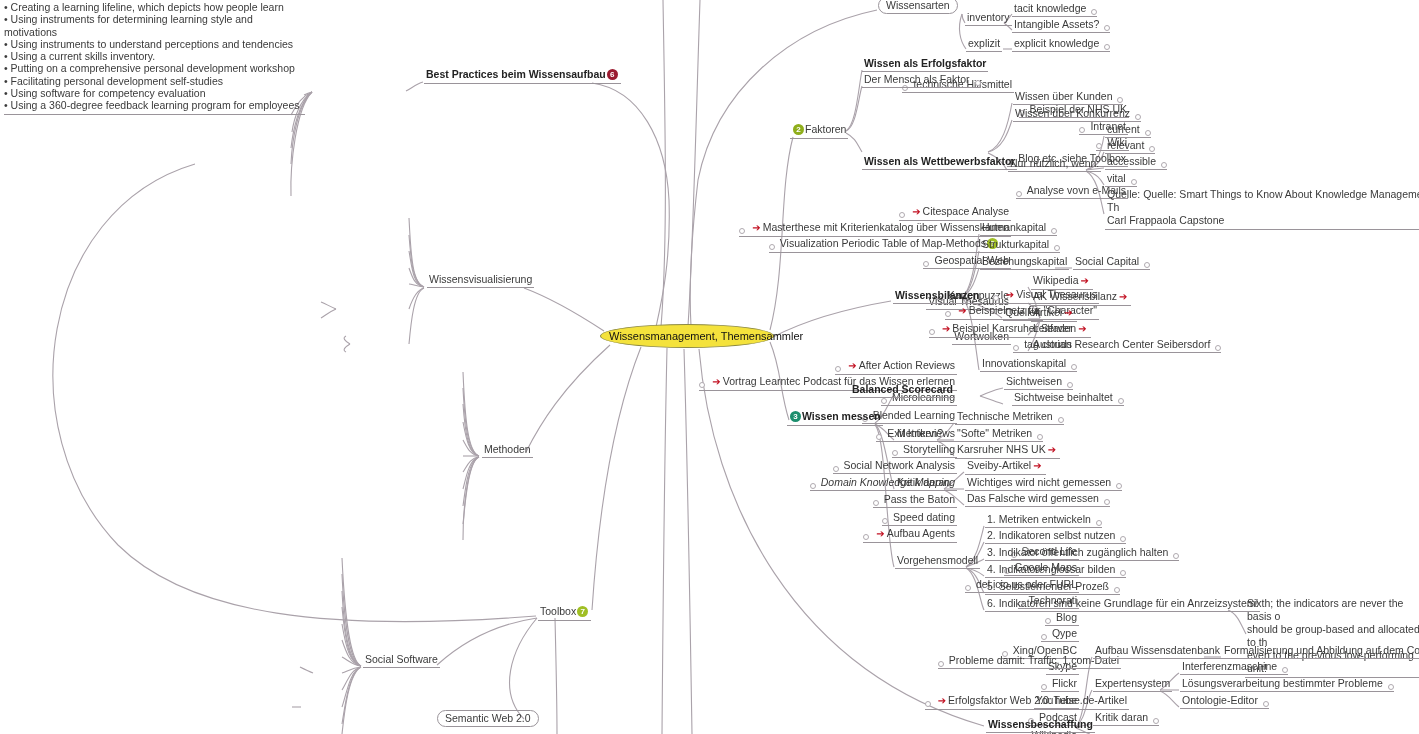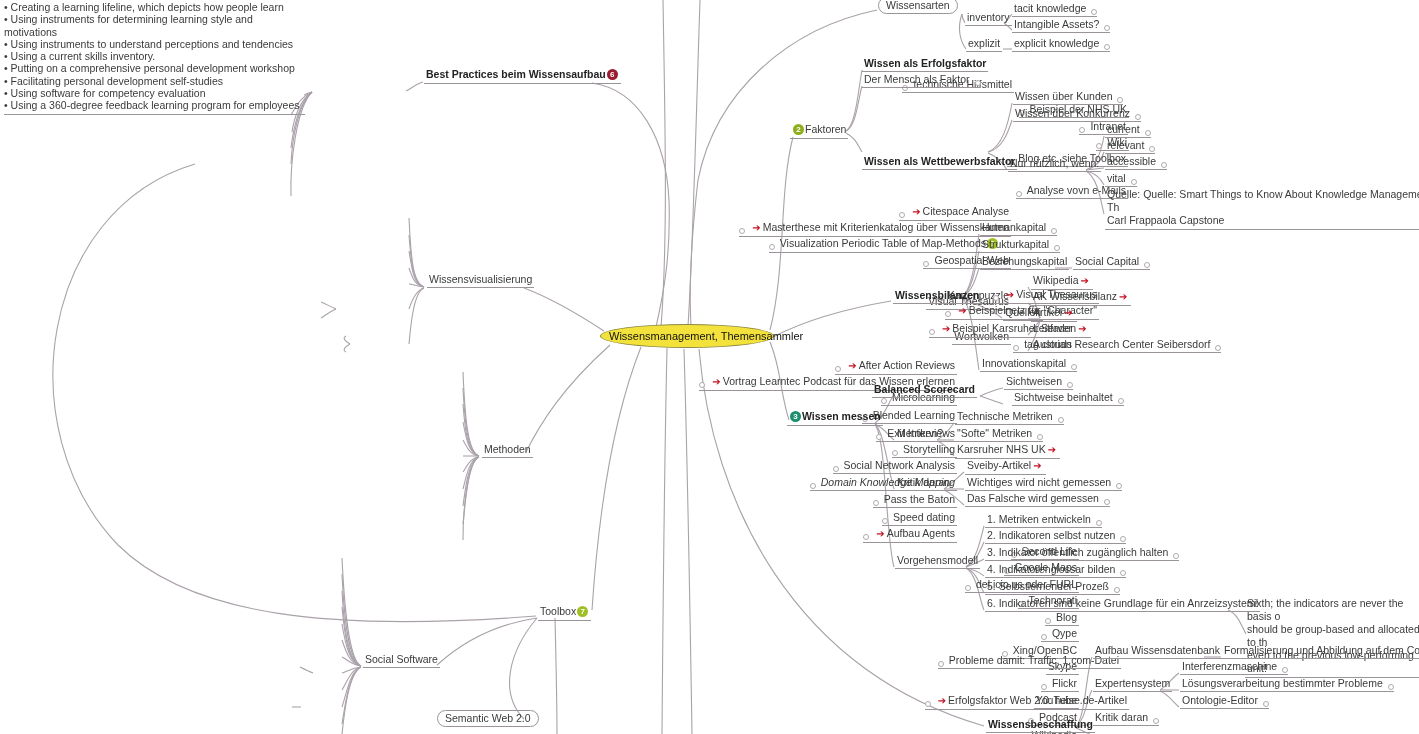--- a/index.html
+++ b/index.html
@@ -230,21 +230,21 @@
       <div class="node " style="left: 980px; top: 255px;"><span>Beziehungskapital</span></div>
       <div class="node dr" style="left: 1073px; top: 255px;"><span>Social Capital</span></div>
       <div class="node " style="left: 1003px; top: 306px;"><span>Quellen</span></div>
       <div class="node " style="left: 1031px; top: 274px;"><span>Wikipedia</span><span class="arrow">➔</span></div>
       <div class="node " style="left: 1031px; top: 290px;"><span>AK Wissensbilanz</span><span class="arrow">➔</span></div>
       <div class="node " style="left: 1031px; top: 306px;"><span>Artikel</span><span class="arrow">➔</span></div>
       <div class="node " style="left: 1031px; top: 322px;"><span>Leitfaden</span><span class="arrow">➔</span></div>
       <div class="node dr" style="left: 1031px; top: 338px;"><span>Austrian Research Center Seibersdorf</span></div>
       <div class="node dr" style="left: 980px; top: 357px;"><span>Innovationskapital</span></div>
       <div class="node bold" style="left: 787px; top: 410px;"><span class="cicon" style="background: rgb(29, 143, 110);">3</span><span>Wissen messen</span></div>
-      <div class="node bold" style="left: 872px; top: 383px;"><span>Balanced Scorecard</span></div>
+      <div class="node bold" style="left: 850px; top: 383px;"><span>Balanced Scorecard</span></div>
       <div class="node dr" style="left: 1004px; top: 375px;"><span>Sichtweisen</span></div>
       <div class="node dr" style="left: 974px; top: 391px; margin-left: 38px;"><span>Sichtweise beinhaltet</span></div>
       <div class="node " style="left: 895px; top: 427px;"><span>Metriken?</span></div>
       <div class="node dr" style="left: 955px; top: 410px;"><span>Technische Metriken</span></div>
       <div class="node dr" style="left: 955px; top: 427px;"><span>"Softe" Metriken</span></div>
       <div class="node " style="left: 955px; top: 443px;"><span>Karsruher NHS UK</span><span class="arrow">➔</span></div>
       <div class="node " style="left: 895px; top: 476px;"><span>Kritik daran</span></div>
       <div class="node " style="left: 965px; top: 459px;"><span>Sveiby-Artikel</span><span class="arrow">➔</span></div>
       <div class="node dr" style="left: 965px; top: 476px;"><span>Wichtiges wird nicht gemessen</span></div>
       <div class="node dr" style="left: 965px; top: 492px;"><span>Das Falsche wird gemessen</span></div>

